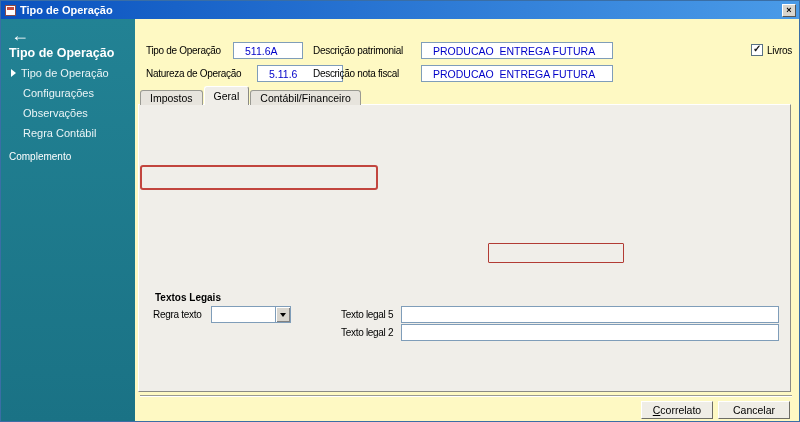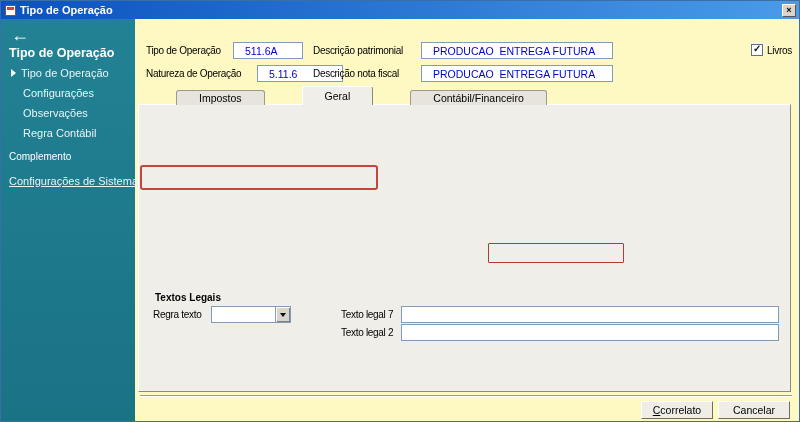--- a/index.html
+++ b/index.html
@@ -57,23 +57,23 @@
   .cb{position:absolute;width:12px;height:12px;background:#fff;border:1px solid #5A7283;cursor:pointer;}
   .cb[data-checked="true"]::after{content:"✓";position:absolute;left:1px;top:-2px;
     font-size:10px;font-weight:bold;color:#111;}
   .btn{position:absolute;height:18px;background:#EFEDE6;
     border:1px solid;border-color:#fff #6d6d66 #6d6d66 #fff;
     font-family:"Liberation Sans",sans-serif;font-size:10.5px;color:#000;
     text-align:center;line-height:15px;cursor:pointer;padding:0;}
   .blue-val{position:absolute;font-size:10.5px;color:#0000C8;white-space:nowrap;}
   
   .tabs{position:absolute;left:139px;top:87px;height:17px;display:flex;align-items:flex-end;z-index:5;}
-  .tab{height:15px;line-height:15px;padding:0 22px;font-size:10.5px;color:#000;
+  .tab{height:15px;line-height:15px;padding:0 9px;font-size:10.5px;color:#000;
     background:#E7E4DD;border:1px solid #9a9a93;border-bottom:none;
-    border-radius:3px 3px 0 0;margin-right:1px;cursor:pointer;margin-left:36px;}
+    border-radius:3px 3px 0 0;margin-right:1px;cursor:pointer;}
   .tab.active{height:19px;line-height:19px;background:#F0EEE9;position:relative;z-index:6;
     border-color:#fff #8a8a84 #F0EEE9 #fff;}
   .panel{position:absolute;left:137px;top:103px;width:653px;height:288px;
     background:#F0EEE9;border:1px solid;border-color:#fff #8a8a84 #8a8a84 #fff;z-index:1;}
   .hl{position:absolute;border:2px solid #C2453E;border-radius:3px;z-index:4;pointer-events:none;}
   .hl.thin{border-width:1px;border-radius:1px;border-color:#B23B34;}
   .groupbox{position:absolute;left:143px;top:298px;width:640px;height:44px;
     border:1px solid #A9A69F;box-shadow:1px 1px 0 #fff, inset 1px 1px 0 #fff;}
   .group-legend{position:absolute;left:150px;top:291px;background:#F0EEE9;padding:0 4px;
     font-size:10px;font-weight:bold;white-space:nowrap;z-index:2;}
@@ -102,21 +102,20 @@
     <div class="nav-item" style="left:22px;top:68px">
       <span>Configurações</span>
     </div>
     <div class="nav-item" style="left:22px;top:88px">
       <span>Observações</span>
     </div>
     <div class="nav-item" style="left:22px;top:108px">
       <span>Regra Contábil</span>
     </div>
     <div class="side-section">Complemento</div>
-    <div class="side-link">Configurações de Sistema</div>
   </div>
 
   <span class="lbl" style="left:145px;top:44px">Tipo de Operação</span>
   <input class="field" style="left: 232px; top: 41px; width: 70px;" readonly="" value="511.6A">
   <span class="lbl" style="left:312px;top:44px">Descrição patrimonial</span>
   <input class="field" style="left: 420px; top: 41px; width: 192px;" readonly="" value="PRODUCAO  ENTREGA FUTURA">
   <span class="cb" style="left:750px;top:43px" data-checked="true"></span>
   <span class="lbl" style="left:766px;top:44px">Livros</span>
 
   <span class="lbl" style="left:145px;top:67px">Natureza de Operação</span>
@@ -243,21 +242,21 @@
 
   <div class="groupbox"></div>
   <span class="group-legend">Textos Legais</span>
   <span class="lbl" style="left:152px;top:308px;z-index:2">Regra texto</span>
   <div class="combo" style="left:210px;top:305px;width:80px;z-index:2">
     <span class="ct"></span>
     <span class="cbtn">
         <i class="arr"></i>
       </span>
   </div>
-  <span class="lbl" style="left:340px;top:308px;z-index:2">Texto legal 7</span>
+  <span class="lbl" style="left:340px;top:308px;z-index:2">Texto legal 5</span>
   <input class="field" style="left: 400px; top: 305px; width: 378px; z-index: 2;" readonly="" value="">
   <span class="lbl" style="left:340px;top:326px;z-index:2">Texto legal 2</span>
   <input class="field" style="left: 400px; top: 323px; width: 378px; z-index: 2;" readonly="" value="">
 
   <span class="lbl" style="left:657px;top:370px">Último acesso</span>
   <span class="blue-val" style="left:714px;top:369px">A00</span>
   <button class="btn" style="left:738px;top:366px;width:24px;height:17px">...</button>
 
   <div class="groove"></div>
   <button class="btn" style="left:640px;top:400px;width:72px"><span class="u">C</span><span>correlato</span></button>

